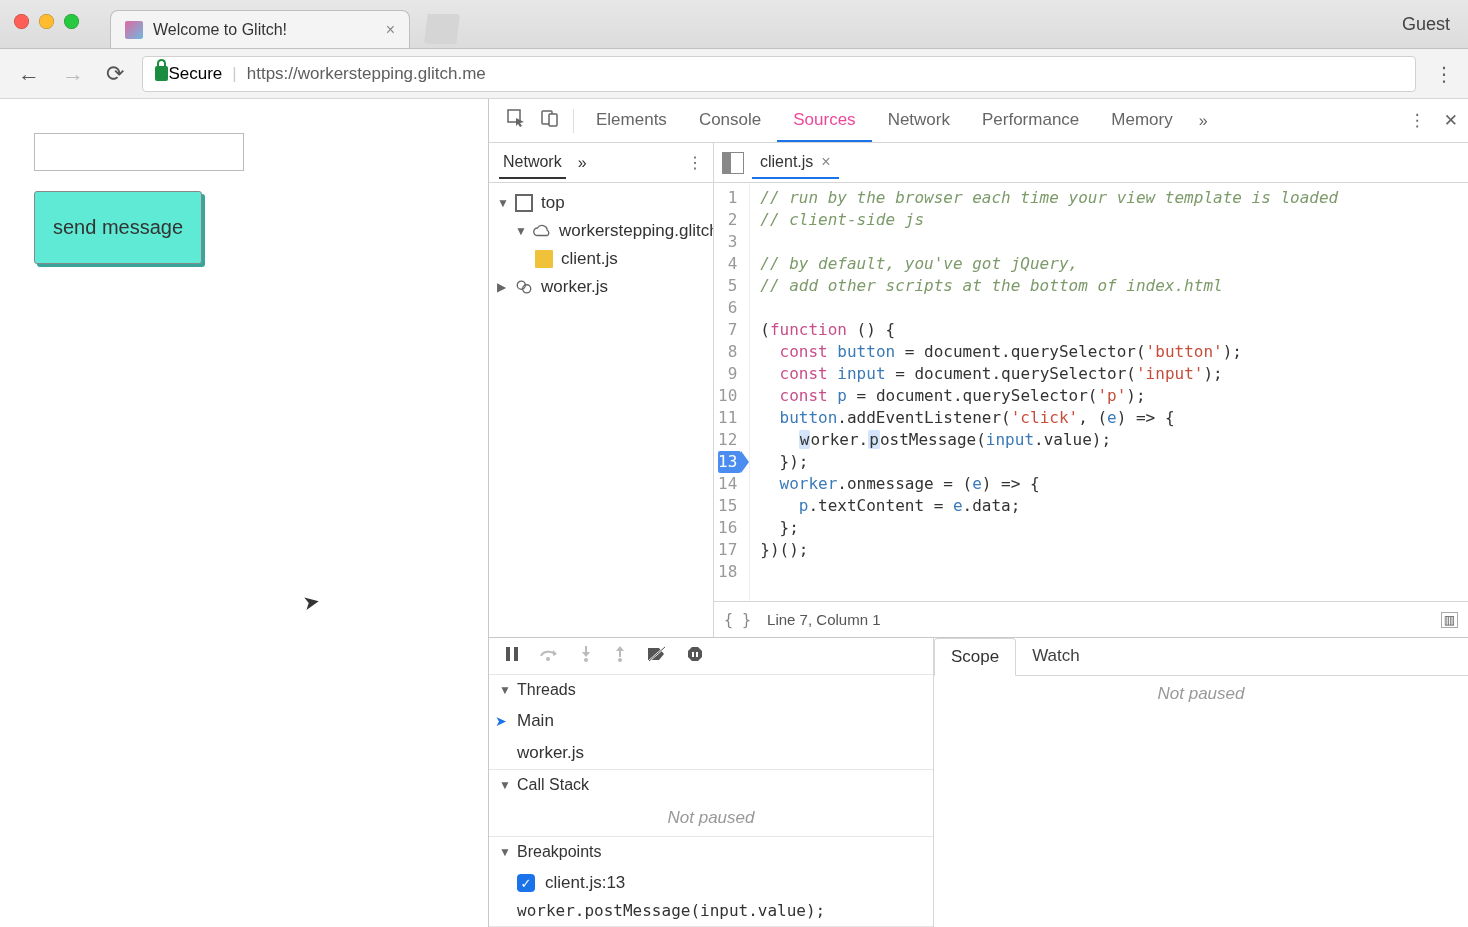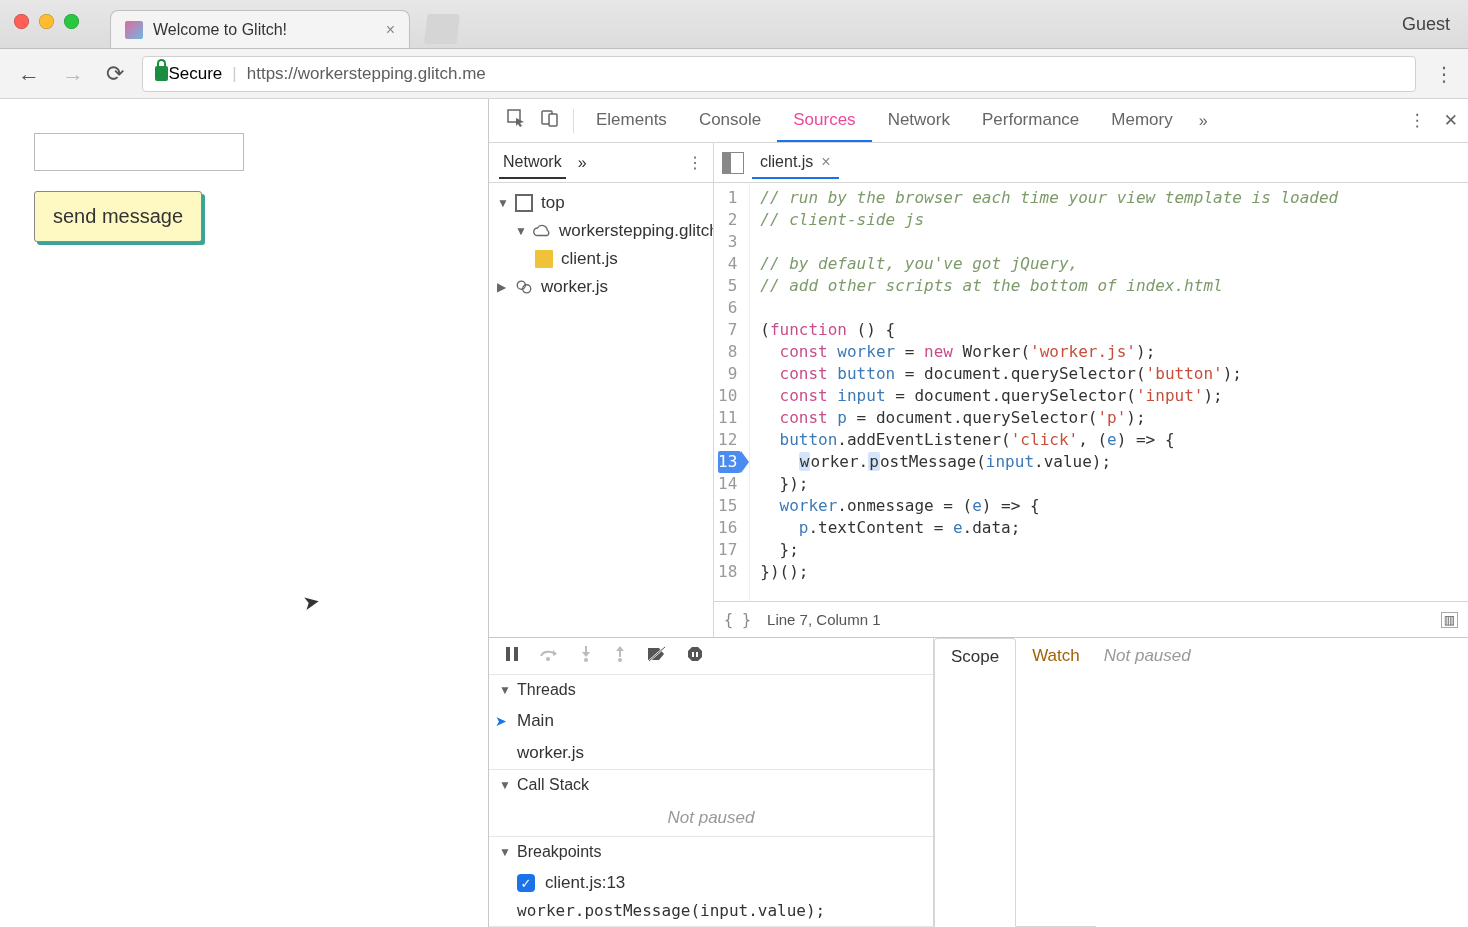--- a/index.html
+++ b/index.html
@@ -47,21 +47,21 @@
 .lock{width:13px;height:15px;background:#1a8d3f;border-radius:2px;position:relative}
 .lock::before{content:"";position:absolute;top:-7px;left:2px;width:5px;height:7px;border:2px solid #1a8d3f;border-bottom:none;border-radius:5px 5px 0 0}
 .urlsep{color:#ccc}
 .url{color:#5e5e5e}
 .menu3{font-size:20px;color:#666;padding:4px;cursor:pointer}
 
 
 .content{display:flex;height:calc(927px - 99px)}
 .page{width:488px;background:#fff;padding:34px;}
 .pinput{width:210px;height:38px;border:1px solid #bbb;background:#fff;margin-bottom:20px;font-size:16px;padding:0 8px}
-.sendbtn{padding:13px 18px;font-size:20px;background:#fef9c3;border:1px solid #888;border-radius:3px;box-shadow:3px 3px 0 #3aa39a;color:#333;cursor:pointer}
+.sendbtn{padding:24px 18px;font-size:20px;background:#5eead4;border:1px solid #888;border-radius:3px;box-shadow:3px 3px 0 #3aa39a;color:#333;cursor:pointer}
 .cursor{position:absolute;left:303px;top:590px;font-size:20px;transform:rotate(-10deg)}
 
 
 .devtools{flex:1;display:flex;flex-direction:column;border-left:1px solid #c8c8c8;background:#fff;min-width:0}
 .dt-top{height:44px;display:flex;align-items:center;padding:0 10px;border-bottom:1px solid #d6d6d6;gap:0;font-size:17px}
 .dt-ibtn{width:34px;text-align:center;color:#666;cursor:pointer}
 .dt-sep{width:1px;height:24px;background:#ddd;margin:0 6px}
 .dt-tabs{display:flex;gap:0}
 .dt-tab{padding:10px 16px;color:#666;cursor:pointer;border-bottom:2px solid transparent}
 .dt-tab.active{color:#ec4899;border-bottom-color:#1a73e8}
@@ -118,23 +118,23 @@
 .dbg-ctrl .b.dis{color:#bbb}
 .section{border-bottom:1px solid #e6e6e6}
 .shead{display:flex;align-items:center;gap:8px;padding:6px 10px;font-size:16px;color:#333;cursor:pointer}
 .sitem{display:flex;align-items:center;gap:10px;padding:6px 10px 6px 28px;font-size:17px}
 .sitem.sel{position:relative}
 .sitem.sel::before{content:"➤";color:#1a73e8;position:absolute;left:6px;font-size:14px}
 .notpaused{text-align:center;padding:8px;color:#999;font-style:italic;font-size:17px}
 .cb{width:18px;height:18px;border-radius:4px;background:#1a73e8;display:inline-flex;align-items:center;justify-content:center;color:#fff;font-size:13px}
 .bp-src{padding:2px 12px 6px 28px;font-family:monospace;font-size:16px;color:#333}
 
-.dbg-right{flex:1;display:flex;flex-direction:row}
+.dbg-right{flex:1;display:flex;flex-direction:column}
 .sw-tabs{display:flex;border-bottom:1px solid #d6d6d6}
-.sw-tab{padding:8px 16px;font-size:17px;color:#a16207;cursor:pointer}
+.sw-tab{padding:8px 16px;font-size:17px;color:#404040;cursor:pointer}
 .sw-tab.active{border:1px solid #d6d6d6;border-bottom-color:#fff;margin-bottom:-1px;color:#333;background:#fff;border-top-left-radius:4px;border-top-right-radius:4px}
 </style>
 </head>
 <body>
 
 <div class="window-top">
   <div class="traffic">
     <div class="tl red"></div>
     <div class="tl yel"></div>
     <div class="tl grn"></div>
@@ -275,21 +275,20 @@
               <div class="ln">18</div>
             </div>
           <div class="codelines" id="codelines">
               <div class="cl"><span class="cmt">// run by the browser each time your view template is loaded</span></div>
               <div class="cl"><span class="cmt">// client-side js</span></div>
               <div class="cl">&nbsp;</div>
               <div class="cl"><span class="cmt">// by default, you've got jQuery,</span></div>
               <div class="cl"><span class="cmt">// add other scripts at the bottom of index.html</span></div>
               <div class="cl">&nbsp;</div>
               <div class="cl">(<span class="kw">function</span> () {</div>
-              <div class="cl">  <span class="kw">const</span> <span class="id">worker</span> = <span class="kw">new</span> <span class="fn">Worker</span>(<span class="str">'worker.js'</span>);</div>
               <div class="cl">  <span class="kw">const</span> <span class="id">button</span> = document.<span class="fn">querySelector</span>(<span class="str">'button'</span>);</div>
               <div class="cl">  <span class="kw">const</span> <span class="id">input</span> = document.<span class="fn">querySelector</span>(<span class="str">'input'</span>);</div>
               <div class="cl">  <span class="kw">const</span> <span class="id">p</span> = document.<span class="fn">querySelector</span>(<span class="str">'p'</span>);</div>
               <div class="cl">  <span class="id">button</span>.<span class="fn">addEventListener</span>(<span class="str">'click'</span>, (<span class="id">e</span>) =&gt; {</div>
               <div class="cl">    <span class="mark">w</span>orker.<span class="mark">p</span>ostMessage(<span class="id">input</span>.value);</div>
               <div class="cl">  });</div>
               <div class="cl">  <span class="id">worker</span>.onmessage = (<span class="id">e</span>) =&gt; {</div>
               <div class="cl">    <span class="id">p</span>.textContent = <span class="id">e</span>.data;</div>
               <div class="cl">  };</div>
               <div class="cl">})();</div>

